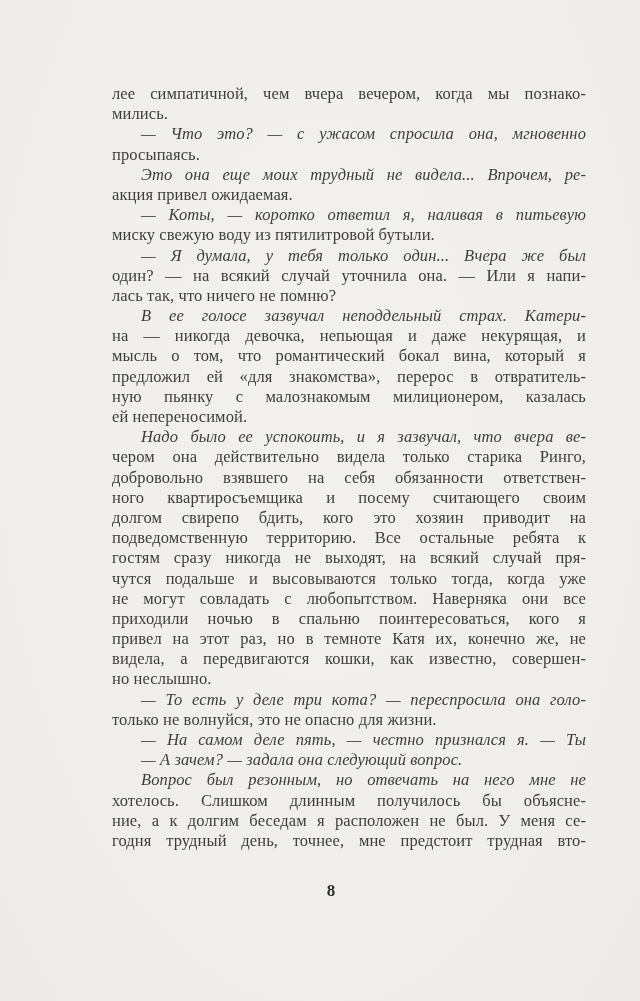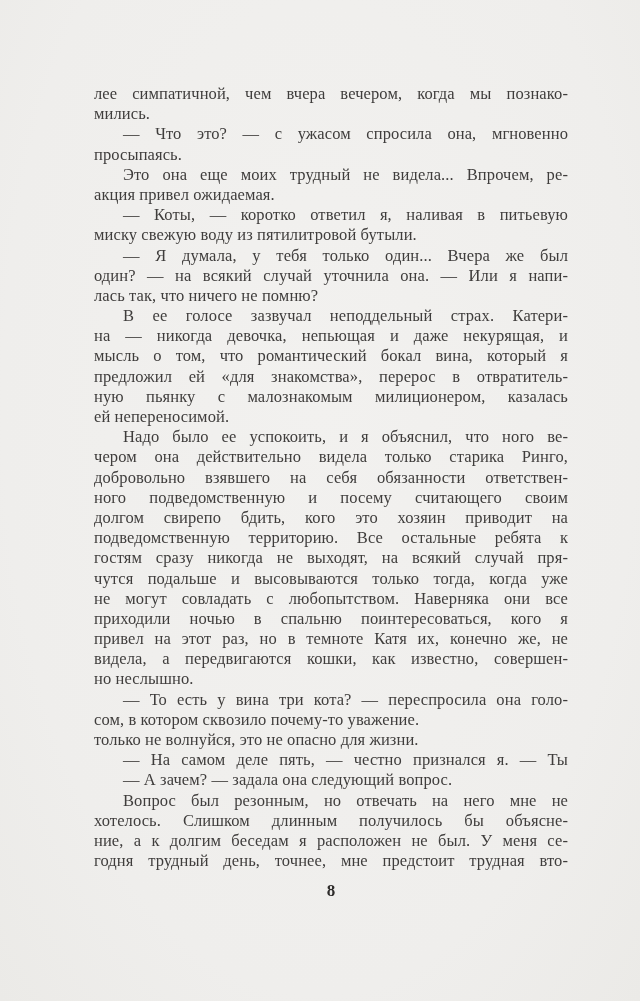--- a/index.html
+++ b/index.html
@@ -13,41 +13,42 @@
     overflow: hidden;
     background: #f0efed;
     background: radial-gradient(ellipse at 50% 40%, #f2f1ef 0%, #efeeec 70%, #ebeae7 100%);
   }
   .book-page {
     position: absolute;
     inset: 0;
   }
   .text-block {
     position: absolute;
-    left: 94px;
+    left: 112px;
     top: 84px;
     width: 474px;
     font-family: "Liberation Serif", "DejaVu Serif", serif;
     font-size: 16.5px;
     line-height: 20.2px;
     color: #3f3d3c;
     letter-spacing: 0.1px;
   }
   .line {
     height: 20.2px;
     overflow: hidden;
     text-align: justify;
     text-align-last: justify;
   }
   .line.end {
     text-align: left;
     text-align-last: left;
   }
   .line.indent {
     padding-left: 29px;
+    font-style: italic;
   }
   .page-number {
     position: absolute;
     left: 94px;
     top: 881px;
     width: 474px;
     text-align: center;
     font-family: "Liberation Serif", "DejaVu Serif", serif;
     font-size: 17px;
     font-weight: bold;
@@ -69,35 +70,34 @@
       <div class="line end">миску свежую воду из пятилитровой бутыли.</div>
       <div class="line indent">— Я думала, у тебя только один... Вчера же был</div>
       <div class="line">один? — на всякий случай уточнила она. — Или я напи-</div>
       <div class="line end">лась так, что ничего не помню?</div>
       <div class="line indent">В ее голосе зазвучал неподдельный страх. Катери-</div>
       <div class="line">на — никогда девочка, непьющая и даже некурящая, и</div>
       <div class="line">мысль о том, что романтический бокал вина, который я</div>
       <div class="line">предложил ей «для знакомства», перерос в отвратитель-</div>
       <div class="line">ную пьянку с малознакомым милиционером, казалась</div>
       <div class="line end">ей непереносимой.</div>
-      <div class="line indent">Надо было ее успокоить, и я объяснил, что ного ве-</div>
+      <div class="line indent">Надо было ее успокоить, и я зазвучал, что вчера ве-</div>
       <div class="line">чером она действительно видела только старика Ринго,</div>
       <div class="line">добровольно взявшего на себя обязанности ответствен-</div>
-      <div class="line">ного подведомственную и посему считающего своим</div>
+      <div class="line">ного квартиросъемщика и посему считающего своим</div>
       <div class="line">долгом свирепо бдить, кого это хозяин приводит на</div>
       <div class="line">подведомственную территорию. Все остальные ребята к</div>
       <div class="line">гостям сразу никогда не выходят, на всякий случай пря-</div>
       <div class="line">чутся подальше и высовываются только тогда, когда уже</div>
       <div class="line">не могут совладать с любопытством. Наверняка они все</div>
       <div class="line">приходили ночью в спальню поинтересоваться, кого я</div>
       <div class="line">привел на этот раз, но в темноте Катя их, конечно же, не</div>
       <div class="line">видела, а передвигаются кошки, как известно, совершен-</div>
       <div class="line end">но неслышно.</div>
-      <div class="line indent">— То есть у вина три кота? — переспросила она голо-</div>
-      <div class="line end">сом, в котором сквозило почему-то уважение.</div>
+      <div class="line indent">— То есть у деле три кота? — переспросила она голо-</div>
       <div class="line end">только не волнуйся, это не опасно для жизни.</div>
       <div class="line indent">— На самом деле пять, — честно признался я. — Ты</div>
       <div class="line indent end">— А зачем? — задала она следующий вопрос.</div>
       <div class="line indent">Вопрос был резонным, но отвечать на него мне не</div>
       <div class="line">хотелось. Слишком длинным получилось бы объясне-</div>
       <div class="line">ние, а к долгим беседам я расположен не был. У меня се-</div>
       <div class="line">годня трудный день, точнее, мне предстоит трудная вто-</div>
     </div>
   <div class="page-number">8</div>
 </div>

